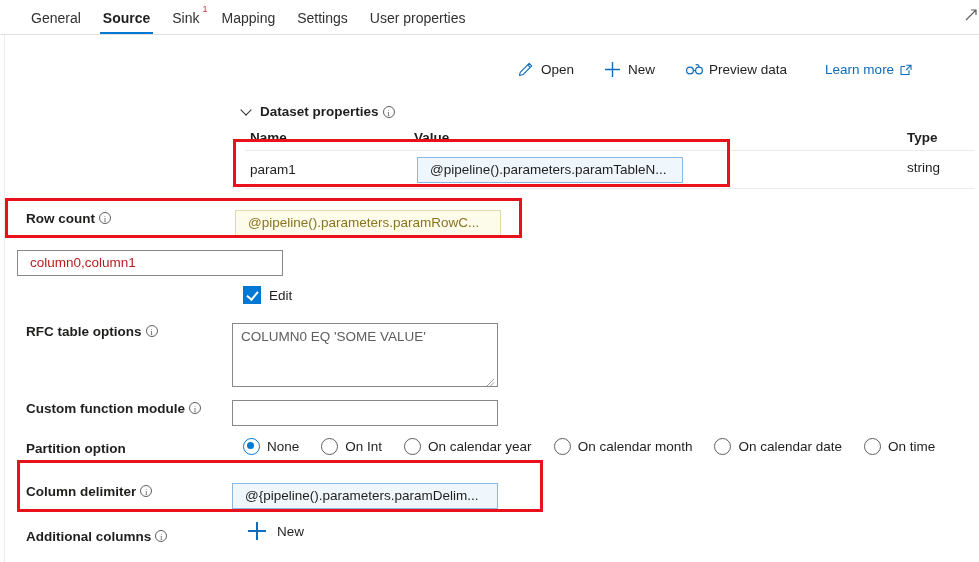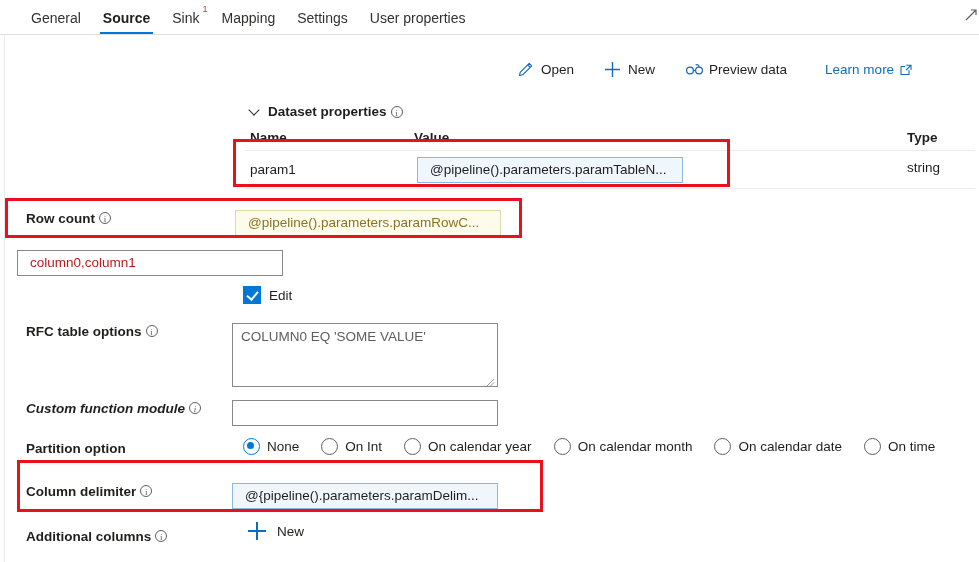--- a/index.html
+++ b/index.html
@@ -394,21 +394,21 @@
       <span>Learn more</span>
       <span class="ext">
         <svg width="12" height="12" viewBox="0 0 12 12">
           <path d="M1 2.5 h4.2 M1 2.5 v8 h8 v-4.2" fill="none" stroke="#0f6cbd" stroke-width="1.1"></path>
           <path d="M6.2 1.2 H11 V6 M11 1.2 L6.2 6" fill="none" stroke="#0f6cbd" stroke-width="1.1"></path>
         </svg>
       </span>
     </div>
   </div>
 
-  <div class="collapser" style="left:244px; top:69px;">
+  <div class="collapser" style="left:236px; top:69px;">
     <span class="caret"></span>
     <span>Dataset properties</span>
     <span class="infoi">i</span>
   </div>
 
   <div class="pth" style="left:245px; top:95px;">Name</div>
   <div class="pth" style="left:409px; top:95px;">Value</div>
   <div class="pth" style="left:902px; top:95px;">Type</div>
 
   <div class="hrule" style="left:240px; top:115px; width:730px;"></div>
@@ -451,21 +451,21 @@
         <span class="grip">
           <svg width="9" height="9" viewBox="0 0 9 9">
             <path d="M8 1 L1 8 M8 4.5 L4.5 8" stroke="#8a8886" stroke-width="0.9"></path>
           </svg>
         </span>
       </div>
     </div>
   </div>
 
   <div class="row" style="top:365px;">
-    <div class="lbl" style="width:215px;font-style:italic;">
+    <div class="lbl" style="width:215px;">
       <span>Custom function module</span><span class="infoi">i</span>
     </div>
     <div class="ctl" style="margin-left:12px;">
       <div class="tbox" style="width:266px;"></div>
     </div>
   </div>
 
   <div class="row" style="top:405px;">
     <div class="lbl">
       <span>Partition option</span>

